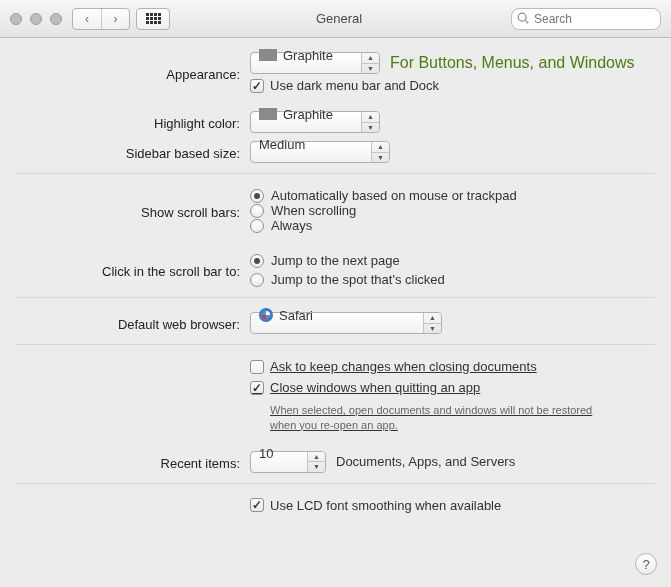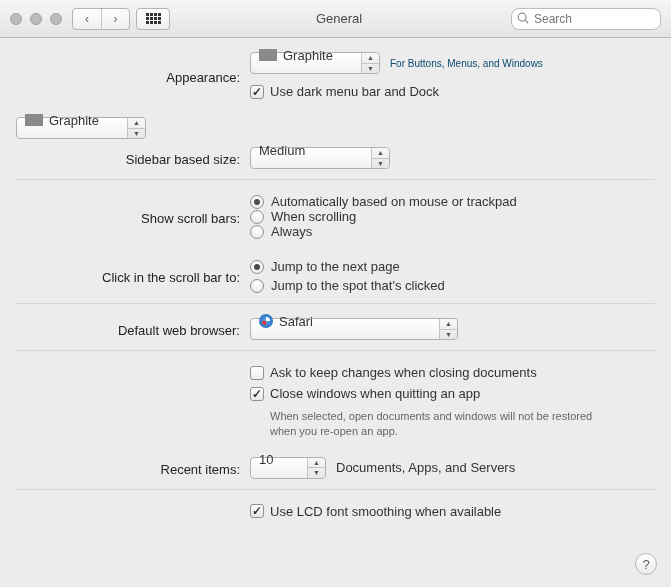--- a/index.html
+++ b/index.html
@@ -60,34 +60,34 @@
 .label {
   width:234px; text-align:right; padding-right:10px; padding-top:3px; color:#222;
 }
 .control { flex:1; display:flex; flex-direction:column; gap:4px; }
 .inline { display:flex; align-items:center; gap:10px; }
 .select {
   display:inline-flex; align-items:center; height:22px;
   border:1px solid #b0b0b0; border-radius:4px; background:linear-gradient(#fff,#f1f1f1);
   font-size:13px; color:#333; position:relative; padding:0 20px 16px 8px;
 }
-.select.w130{width:130px;} .select.w126{width:140px;} .select.w200{width:208px;}
+.select.w130{width:130px;} .select.w126{width:140px;} .select.w200{width:192px;}
 .select.w76{width:76px;}
 .stepper {
   position:absolute; right:0; top:0; bottom:0; width:18px;
   border-left:1px solid #c4c4c4;
   background: linear-gradient(#f7f7f7,#e6e6e6);
   border-top-right-radius:4px; border-bottom-right-radius:4px;
   display:flex; flex-direction:column;
 }
 .stepper div{flex:1;display:flex;align-items:center;justify-content:center;}
 .stepper div:first-child{border-bottom:1px solid #c4c4c4;}
 .arrow { font-size:7px; color:#555; line-height:1;}
 .swatch{width:18px;height:12px;background:#8a8a8a;border:1px solid #888;margin-right:6px;}
-.hint{color:#0c4a6e;font-size:10px;}
+.hint{color:#4d7c0f;font-size:16px;}
 .checkbox{display:flex;align-items:center;gap:6px;}
 .cb{
   width:14px;height:14px;border:1px solid #909090;border-radius:3px;
   background:linear-gradient(#fff,#eee);display:flex;align-items:center;justify-content:center;
   flex-shrink:0;
 }
 .cb.checked{background:linear-gradient(#fafafa,#e8e8e8);}
 .cb.checked::after{content:"✓";font-size:12px;color:#333;line-height:1;font-weight:bold;}
 .radio{display:flex;align-items:center;gap:7px;}
 .rb{
@@ -173,30 +173,31 @@
               <div>
                 <span class="arrow">▲</span>
               </div>
               <div>
                 <span class="arrow">▼</span>
               </div>
             </div>
         </div>
         <span class="hint">For Buttons, Menus, and Windows</span>
       </div>
-      <div class="checkbox" style="margin-top:6px;">
+      <div class="checkbox" style="">
         <div class="cb checked"></div>
         <span>Use dark menu bar and Dock</span>
       </div>
     </div>
   </div>
 
   <div class="spacer" style="height:10px;"></div>
 
   <div class="row">
+    <div class="label">Highlight color:</div>
     <div class="control">
       <div class="select w130">
         <span class="swatch"></span>
         <span>Graphite</span>
         <div class="stepper">
             <div>
               <span class="arrow">▲</span>
             </div>
             <div>
               <span class="arrow">▼</span>
@@ -276,21 +277,21 @@
             </div>
           </div>
       </div>
     </div>
   </div>
 
   <hr class="divider">
 
   <div class="row">
     <div class="label"></div>
-    <div class="control" style="gap:6px;">
+    <div class="control" style="gap:6px;text-decoration:underline;">
       <div class="checkbox">
           <div class="cb"></div>
           <span>Ask to keep changes when closing documents</span>
         </div>
       <div class="checkbox">
           <div class="cb checked"></div>
           <span>Close windows when quitting an app</span>
         </div>
       <div class="subhint">When selected, open documents and windows will not be restored when you re-open an app.</div>
     </div>

